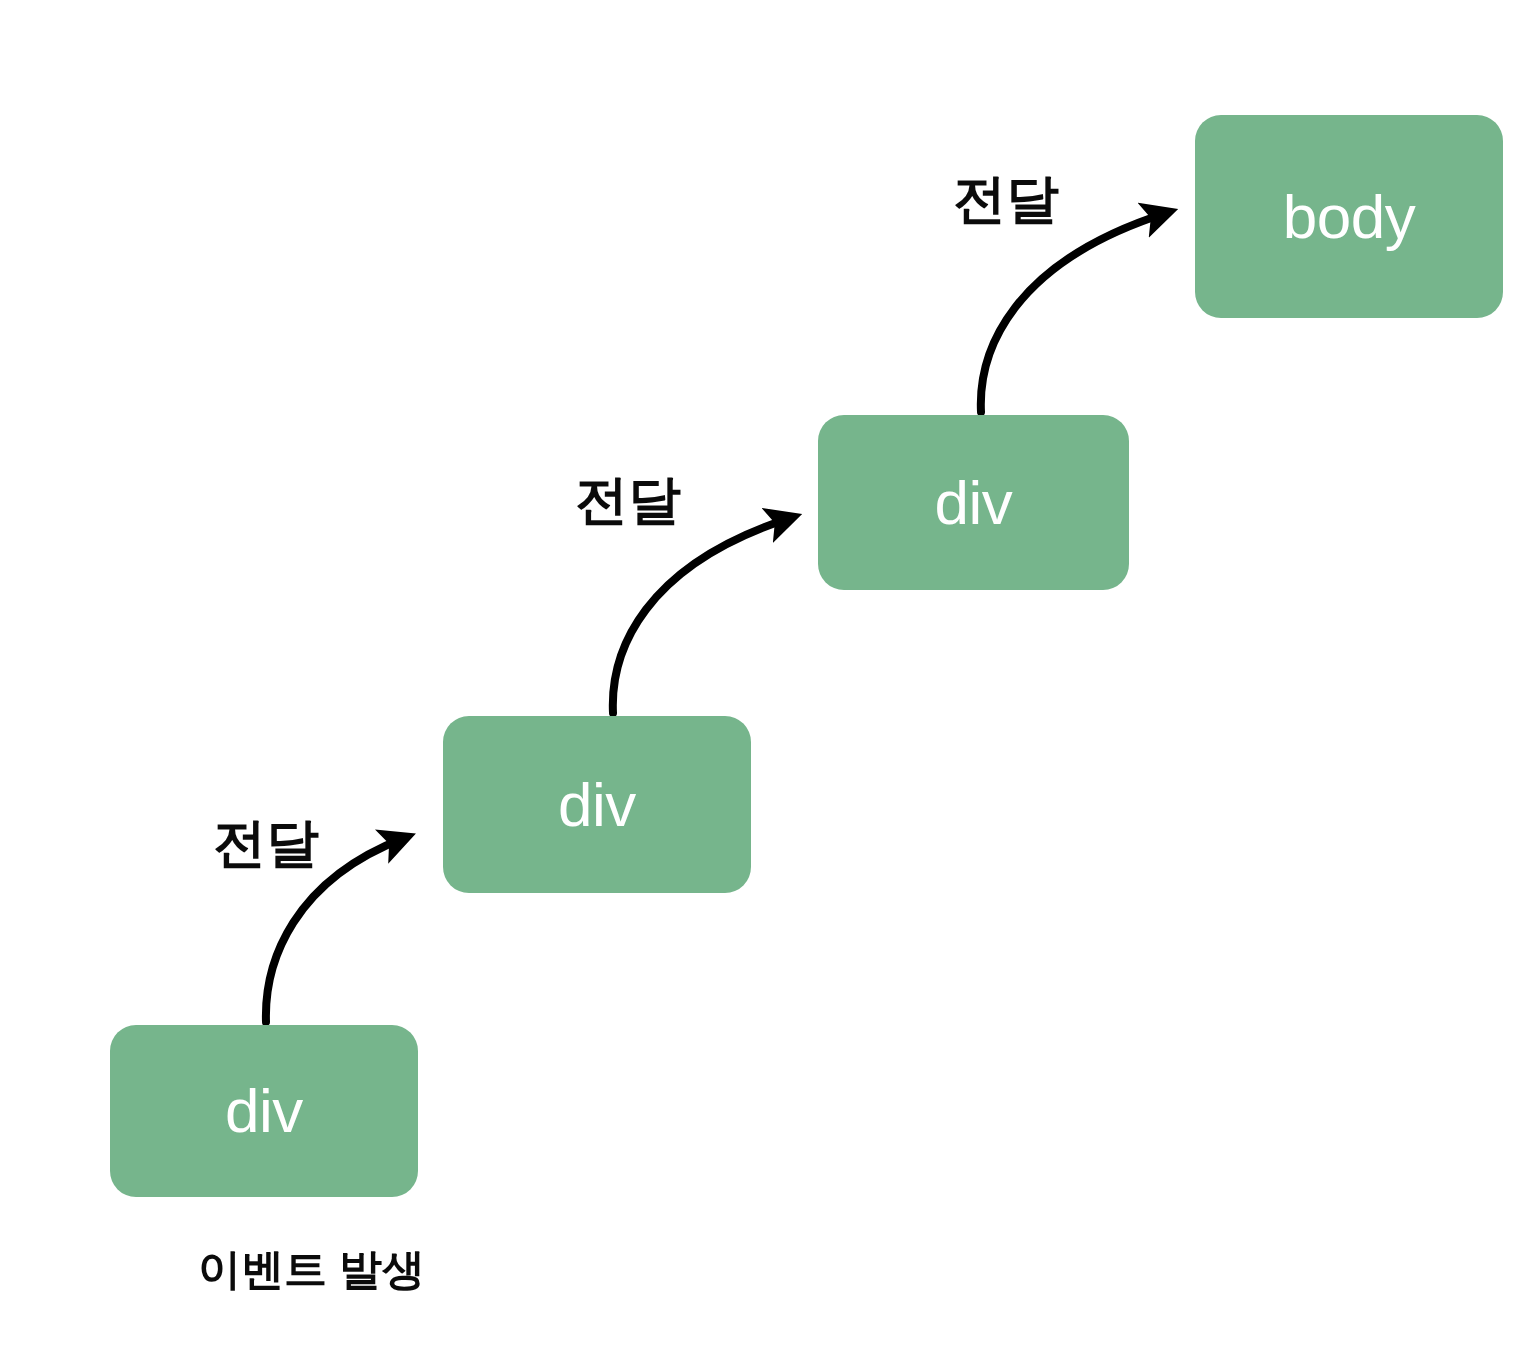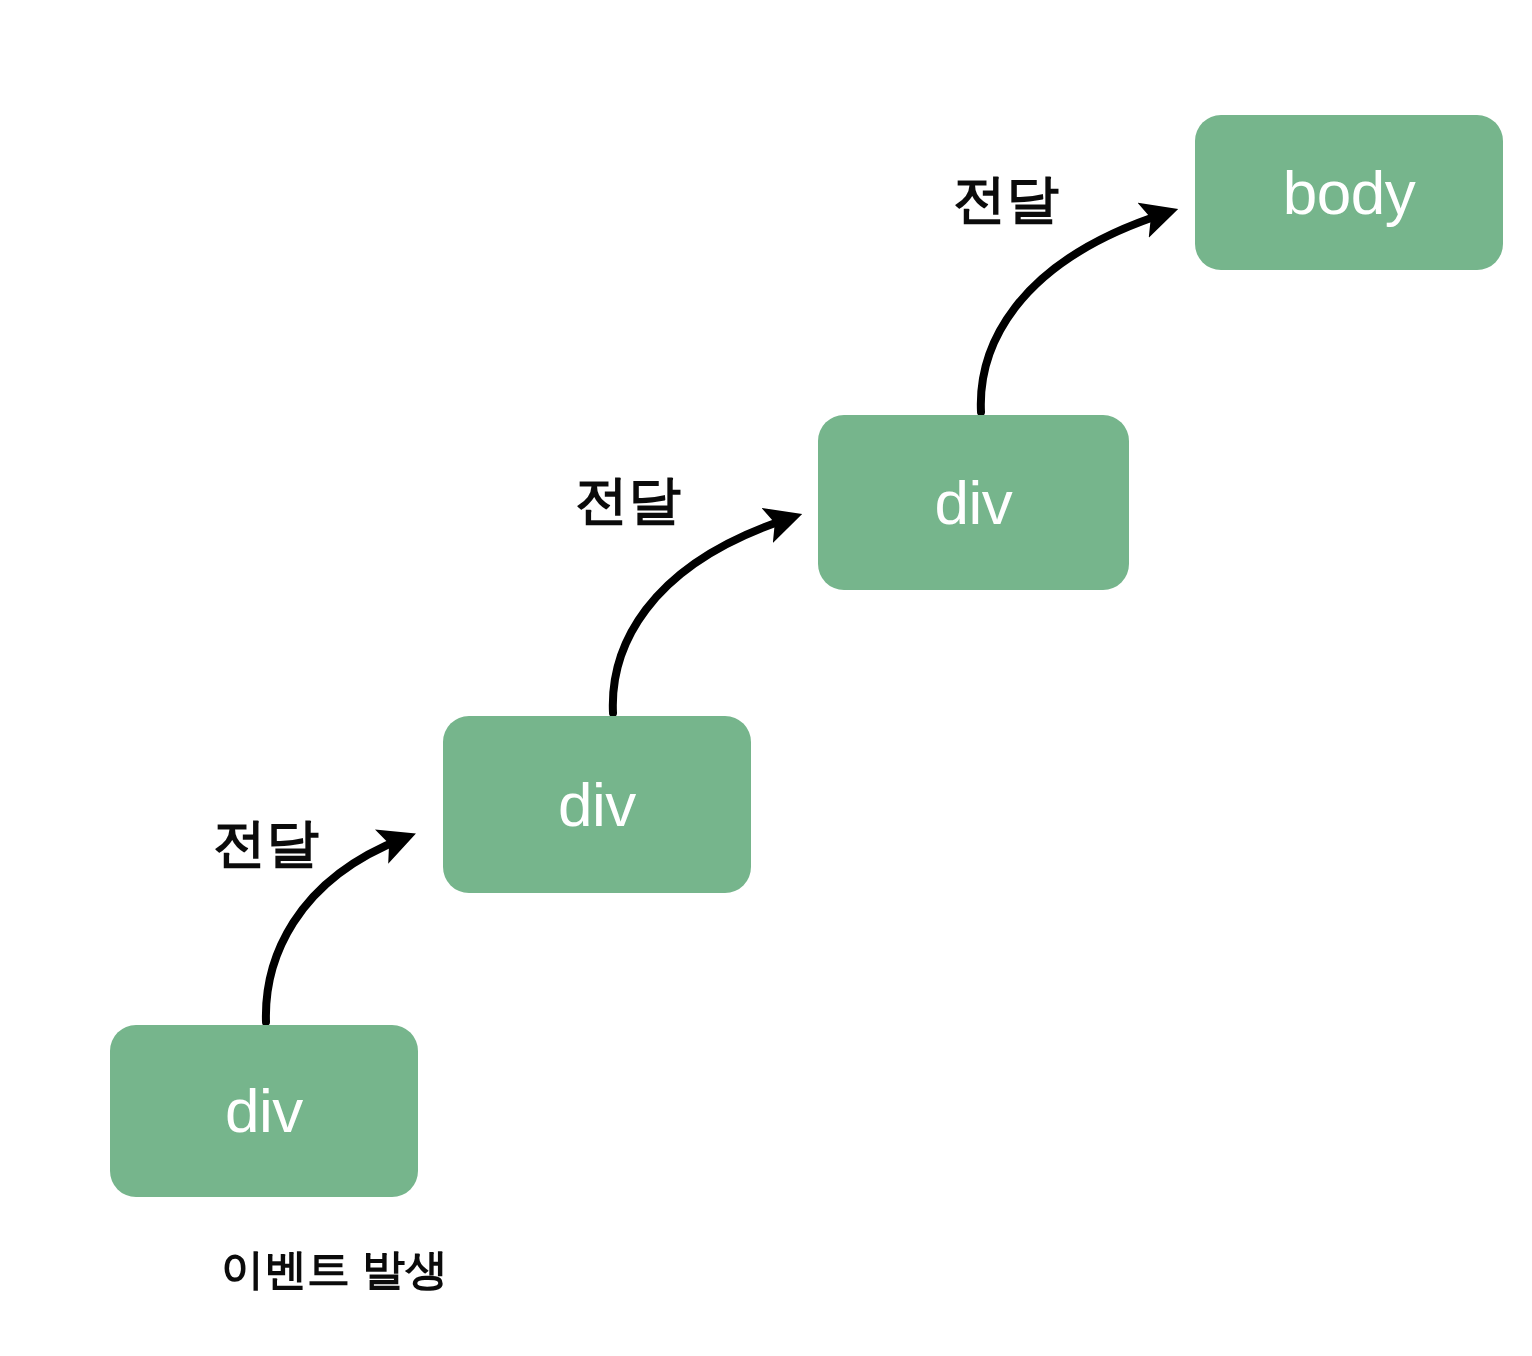--- a/index.html
+++ b/index.html
@@ -58,29 +58,29 @@
     font-weight: 700;
     line-height: 1;
     white-space: nowrap;
     user-select: none;
   }
 
   
   #node-div-source   { left: 110px;  top: 1025px; width: 308px; height: 172px; }
   #node-div-mid      { left: 443px;  top: 716px;  width: 308px; height: 177px; }
   #node-div-outer    { left: 818px;  top: 415px;  width: 311px; height: 175px; }
-  #node-body         { left: 1195px; top: 115px;  width: 308px; height: 155px; }
+  #node-body         { left: 1195px; top: 115px;  width: 308px; height: 203px; }
 
   
   #label-transfer-1 { left: 213px; top: 816px; }
   #label-transfer-2 { left: 575px; top: 473px; }
   #label-transfer-3 { left: 953px; top: 172px; }
 
   
-  #caption-event { left: 221px; top: 1248px; }
+  #caption-event { left: 198px; top: 1248px; }
 </style>
 </head>
 <body>
 
 <div id="canvas">
 
   <svg id="arrow-layer" viewBox="0 0 1532 1356" xmlns="http://www.w3.org/2000/svg">
     <defs>
       <marker id="arrowhead" markerWidth="4.6" markerHeight="4.6" refX="3.0" refY="2.3" orient="auto" markerUnits="strokeWidth">
         <path d="M0,0 L4.6,2.3 L0,4.6 L1.0,2.3 Z" fill="#000000"></path>

